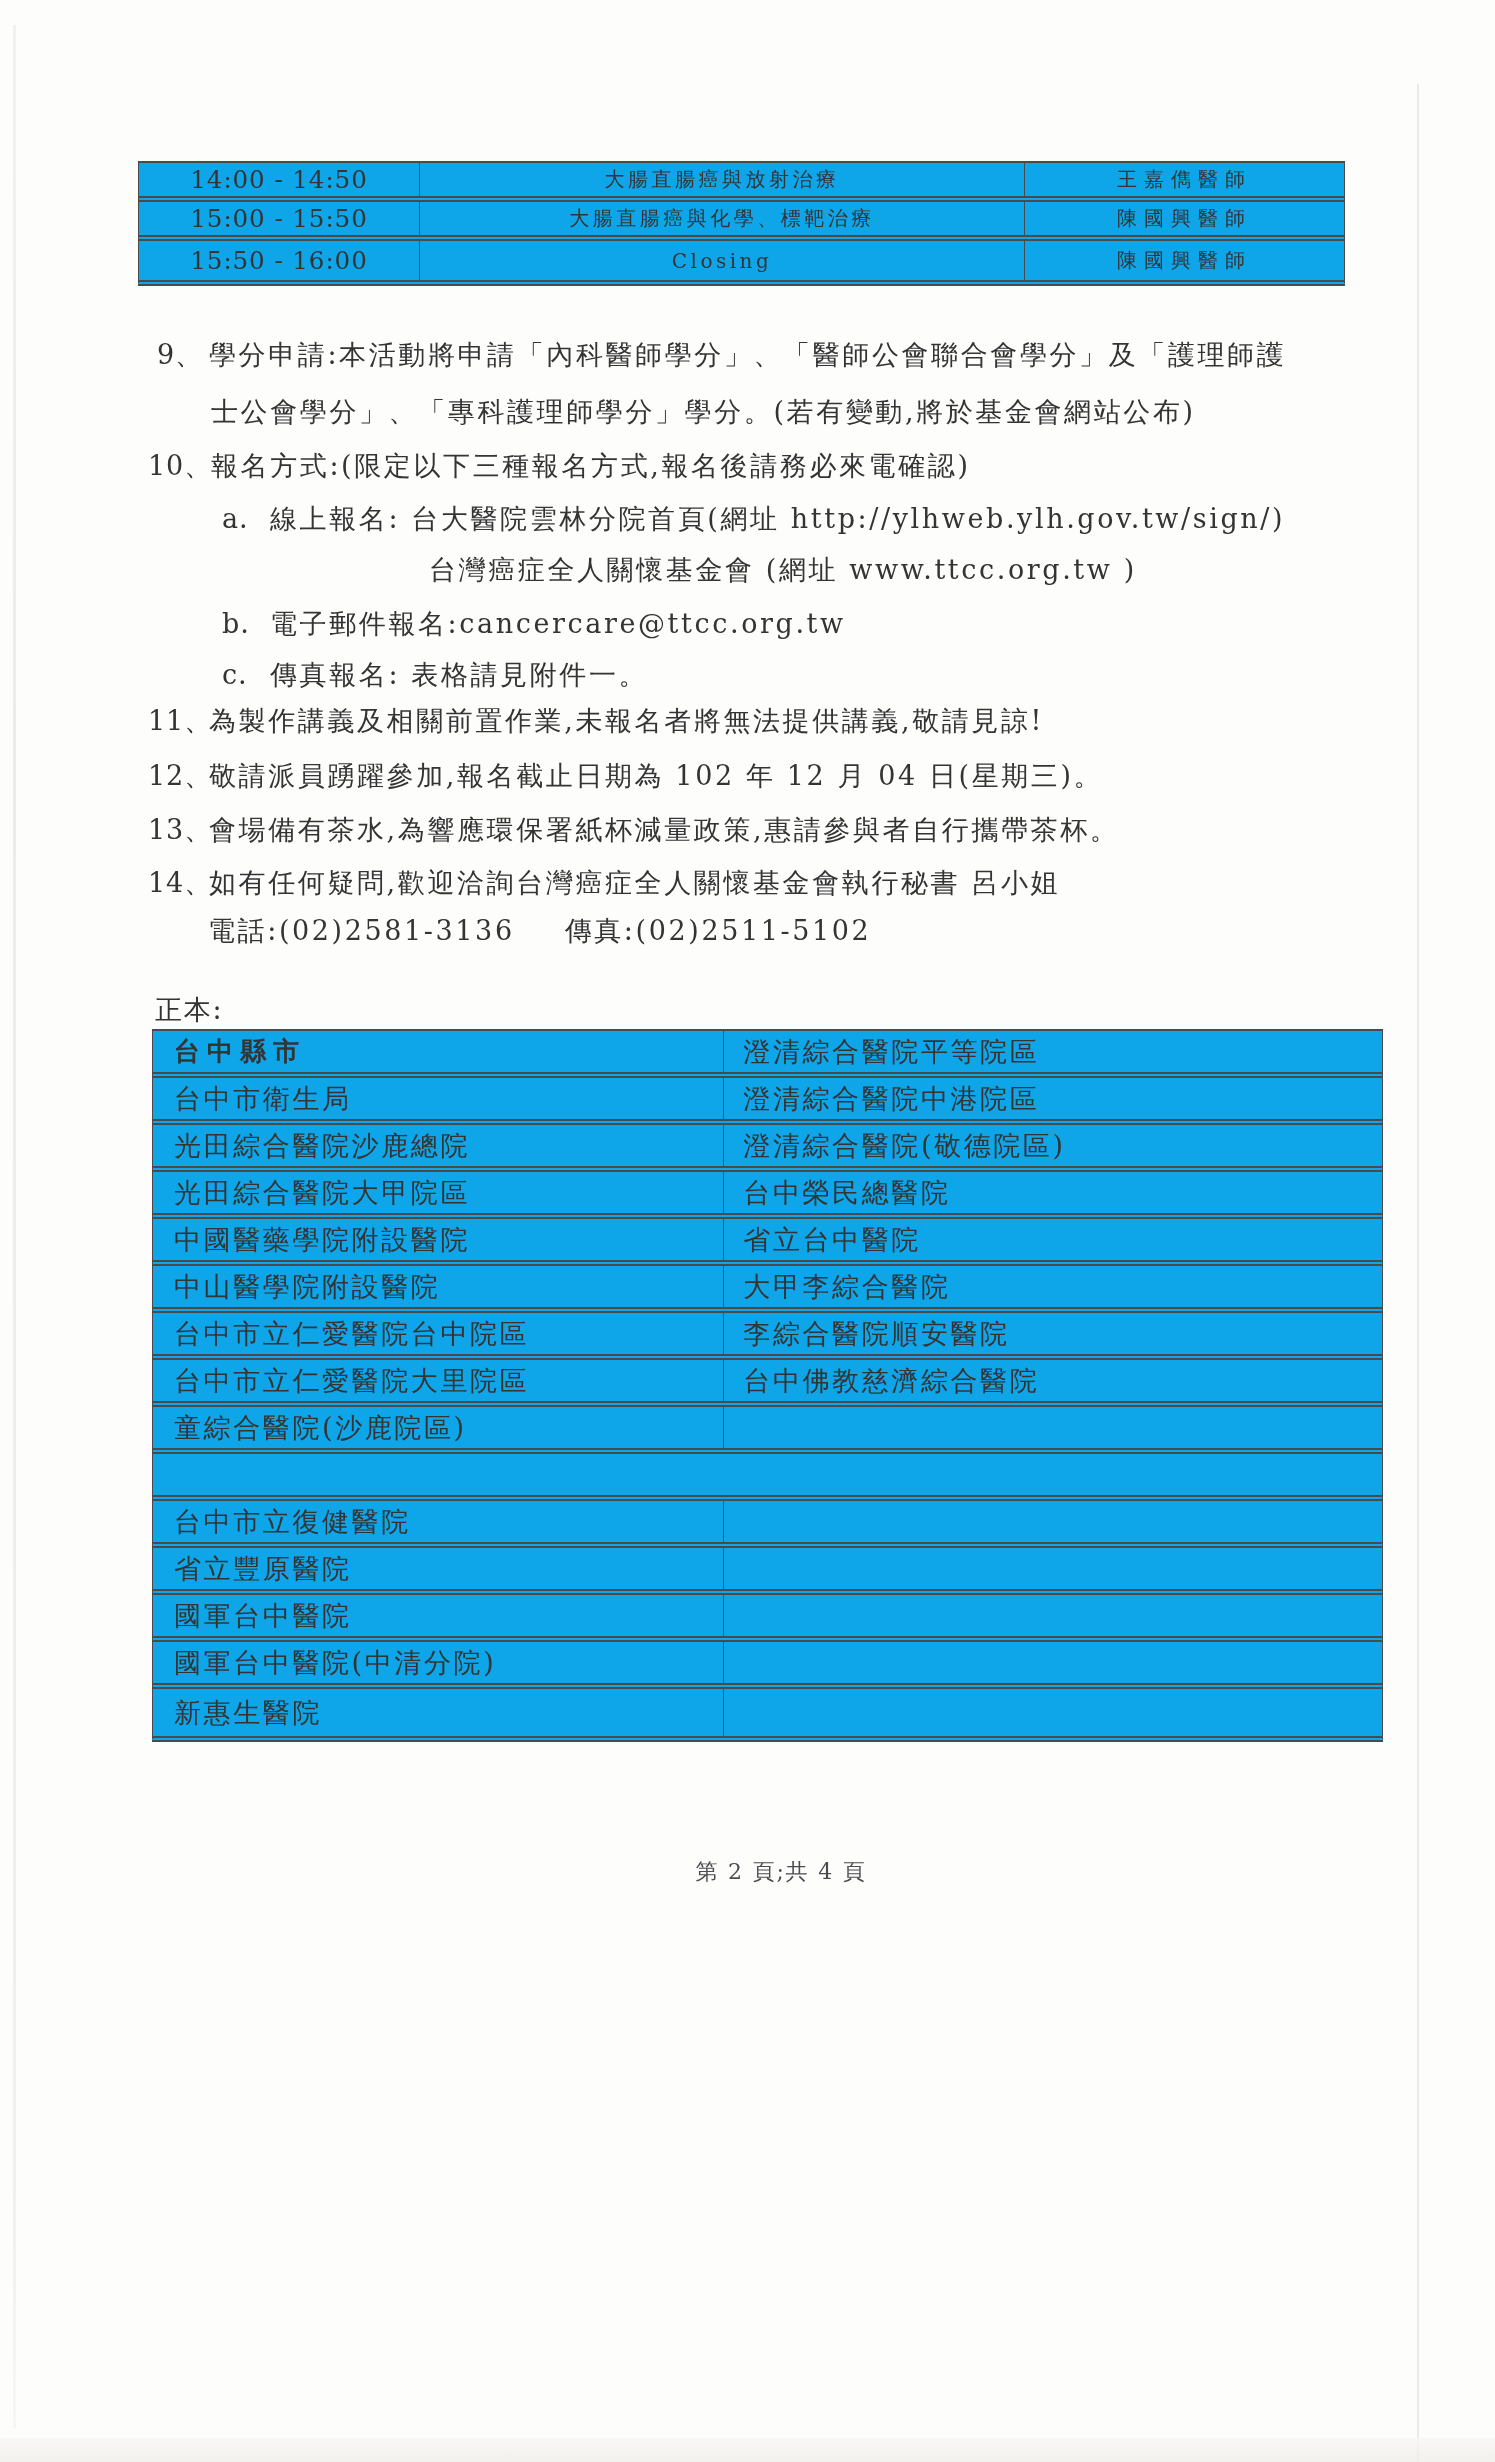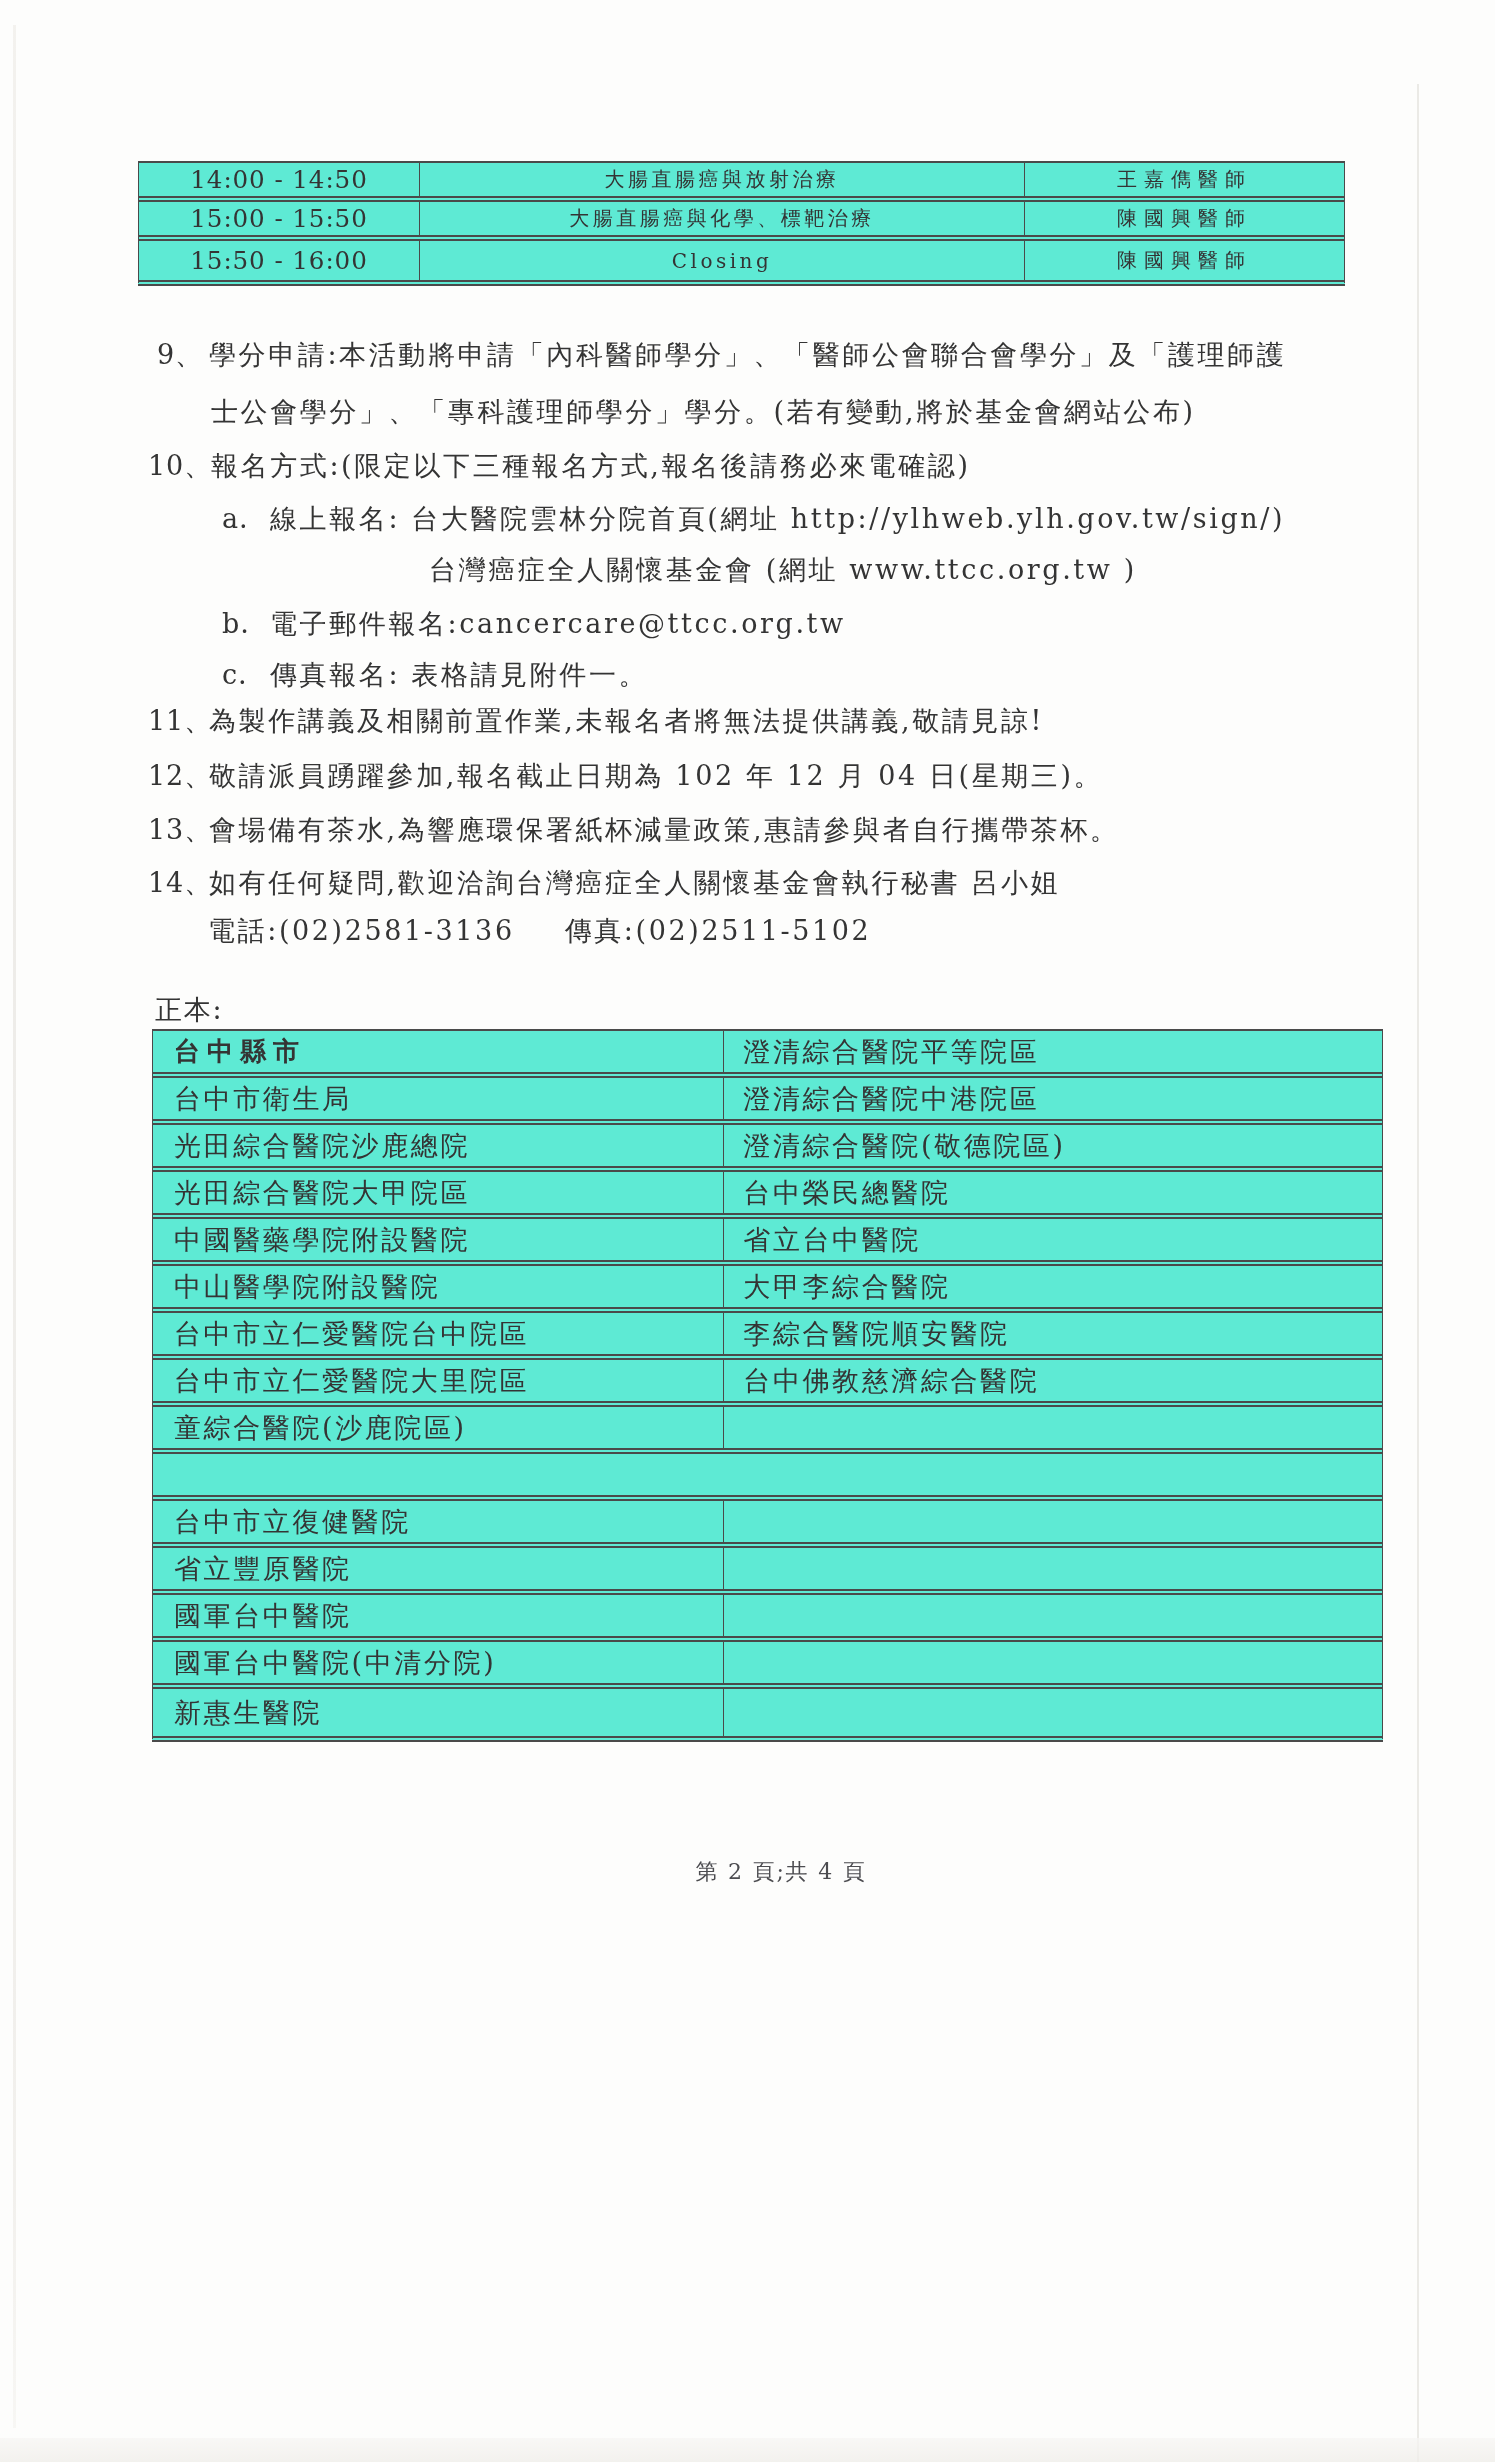--- a/index.html
+++ b/index.html
@@ -11,21 +11,21 @@
     overflow:hidden;
   }
   
   .edge-left{position:absolute;left:13px;top:24.6px;width:2.6px;height:2403px;
     background:linear-gradient(180deg,#f1efeb, #e9e7e3 30%, #efede9 90%, #f6f5f2);opacity:.8;}
   .edge-right{position:absolute;left:1417px;top:84px;width:1.8px;height:2379px;
     background:#e3e1dd;opacity:.7;}
   .edge-bottom{position:absolute;left:0;top:2438px;width:1495px;height:24.6px;
     background:linear-gradient(180deg,#f7f6f4,#efede9);opacity:.75;}
   
-  .tbl{position:absolute;box-sizing:border-box;border:1.8px solid #4a4a4a;border-top-width:2.6px;background:#5eead4;}
+  .tbl{position:absolute;box-sizing:border-box;border:1.8px solid #4a4a4a;border-top-width:2.6px;background:#0ea5e9;}
   .tbl .row{box-sizing:border-box;display:flex;border-bottom:6.2px double #4a4a4a;}
   .tbl .row:last-child{border-bottom:6.2px double #4a4a4a;}
   .schedule{left:138px;top:161px;width:1207px;}
   .schedule .row{height:39px;}
   .schedule .row:last-child{border-bottom:none;}
   .schedule{border-bottom:6.2px double #4a4a4a;}
   .cell{box-sizing:border-box;display:flex;align-items:center;justify-content:center;
     font-size:20px;letter-spacing:3.5px;white-space:nowrap;overflow:hidden;}
   .c-time{width:281px;border-right:1.8px solid #4a4a4a;font-size:24.6px;letter-spacing:0.9px;}
   .c-topic{flex:1;border-right:1.8px solid #4a4a4a;}

